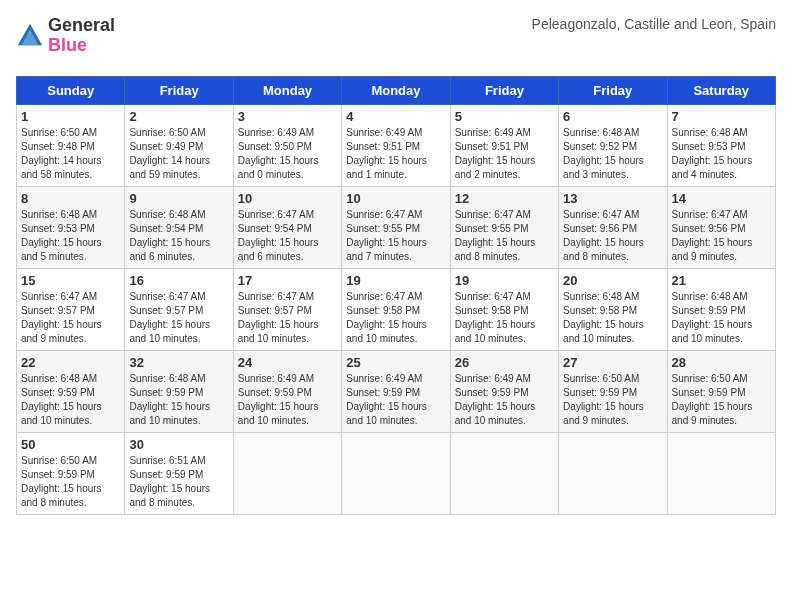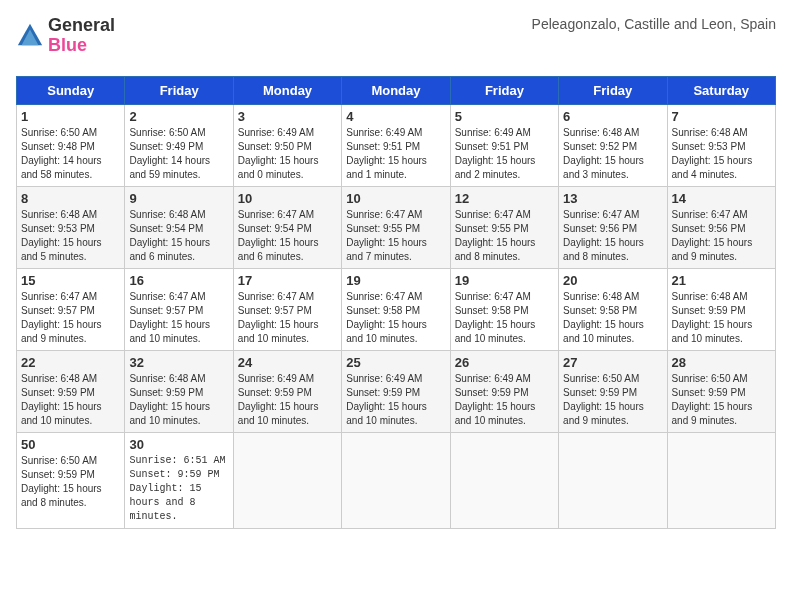--- a/index.html
+++ b/index.html
@@ -303,21 +303,21 @@
       </tr>
       <tr>
         <td>
           <span class="day-num">50</span>
           <div class="day-info" style="white-space: pre-line;">Sunrise: 6:50 AM
 Sunset: 9:59 PM
 Daylight: 15 hours and 8 minutes.</div>
         </td>
         <td>
           <span class="day-num">30</span>
-          <div class="day-info" style="white-space: pre-line; font-family: Liberation Mono, monospace;">Sunrise: 6:51 AM
+          <div class="day-info" style="white-space: pre-line;">Sunrise: 6:51 AM
 Sunset: 9:59 PM
 Daylight: 15 hours and 8 minutes.</div>
         </td>
         <td class="empty-cell"></td>
         <td class="empty-cell"></td>
         <td class="empty-cell"></td>
         <td class="empty-cell"></td>
         <td class="empty-cell"></td>
       </tr>
     </tbody>

